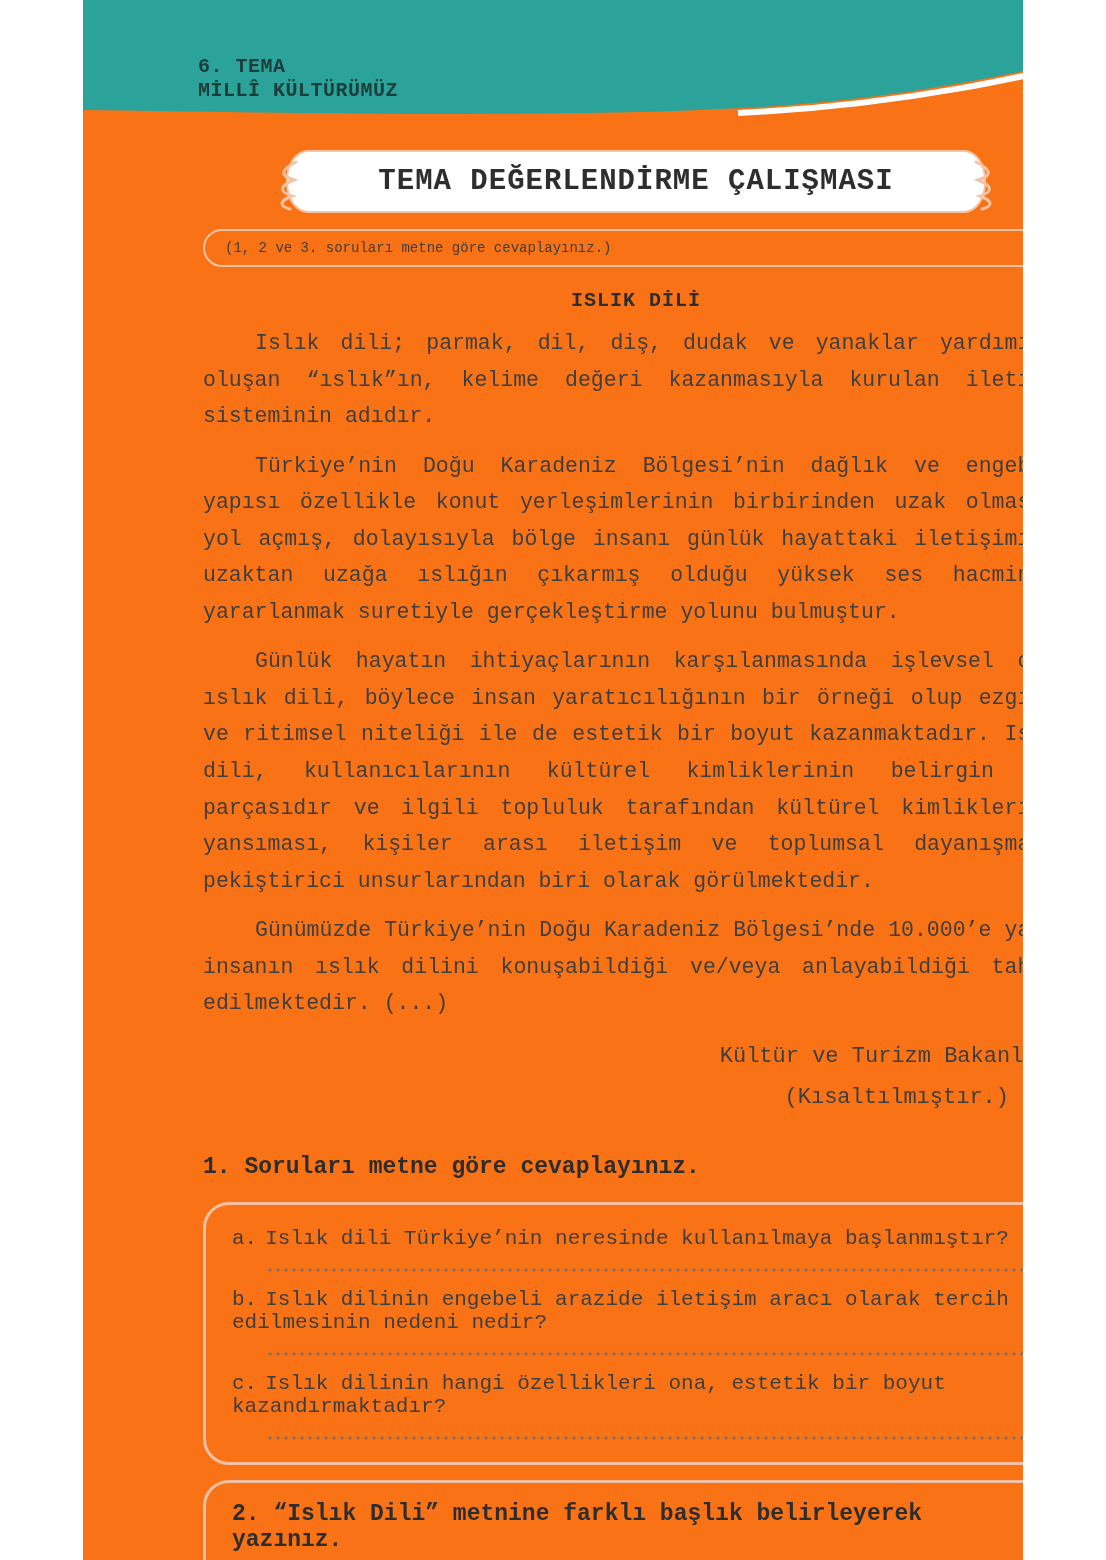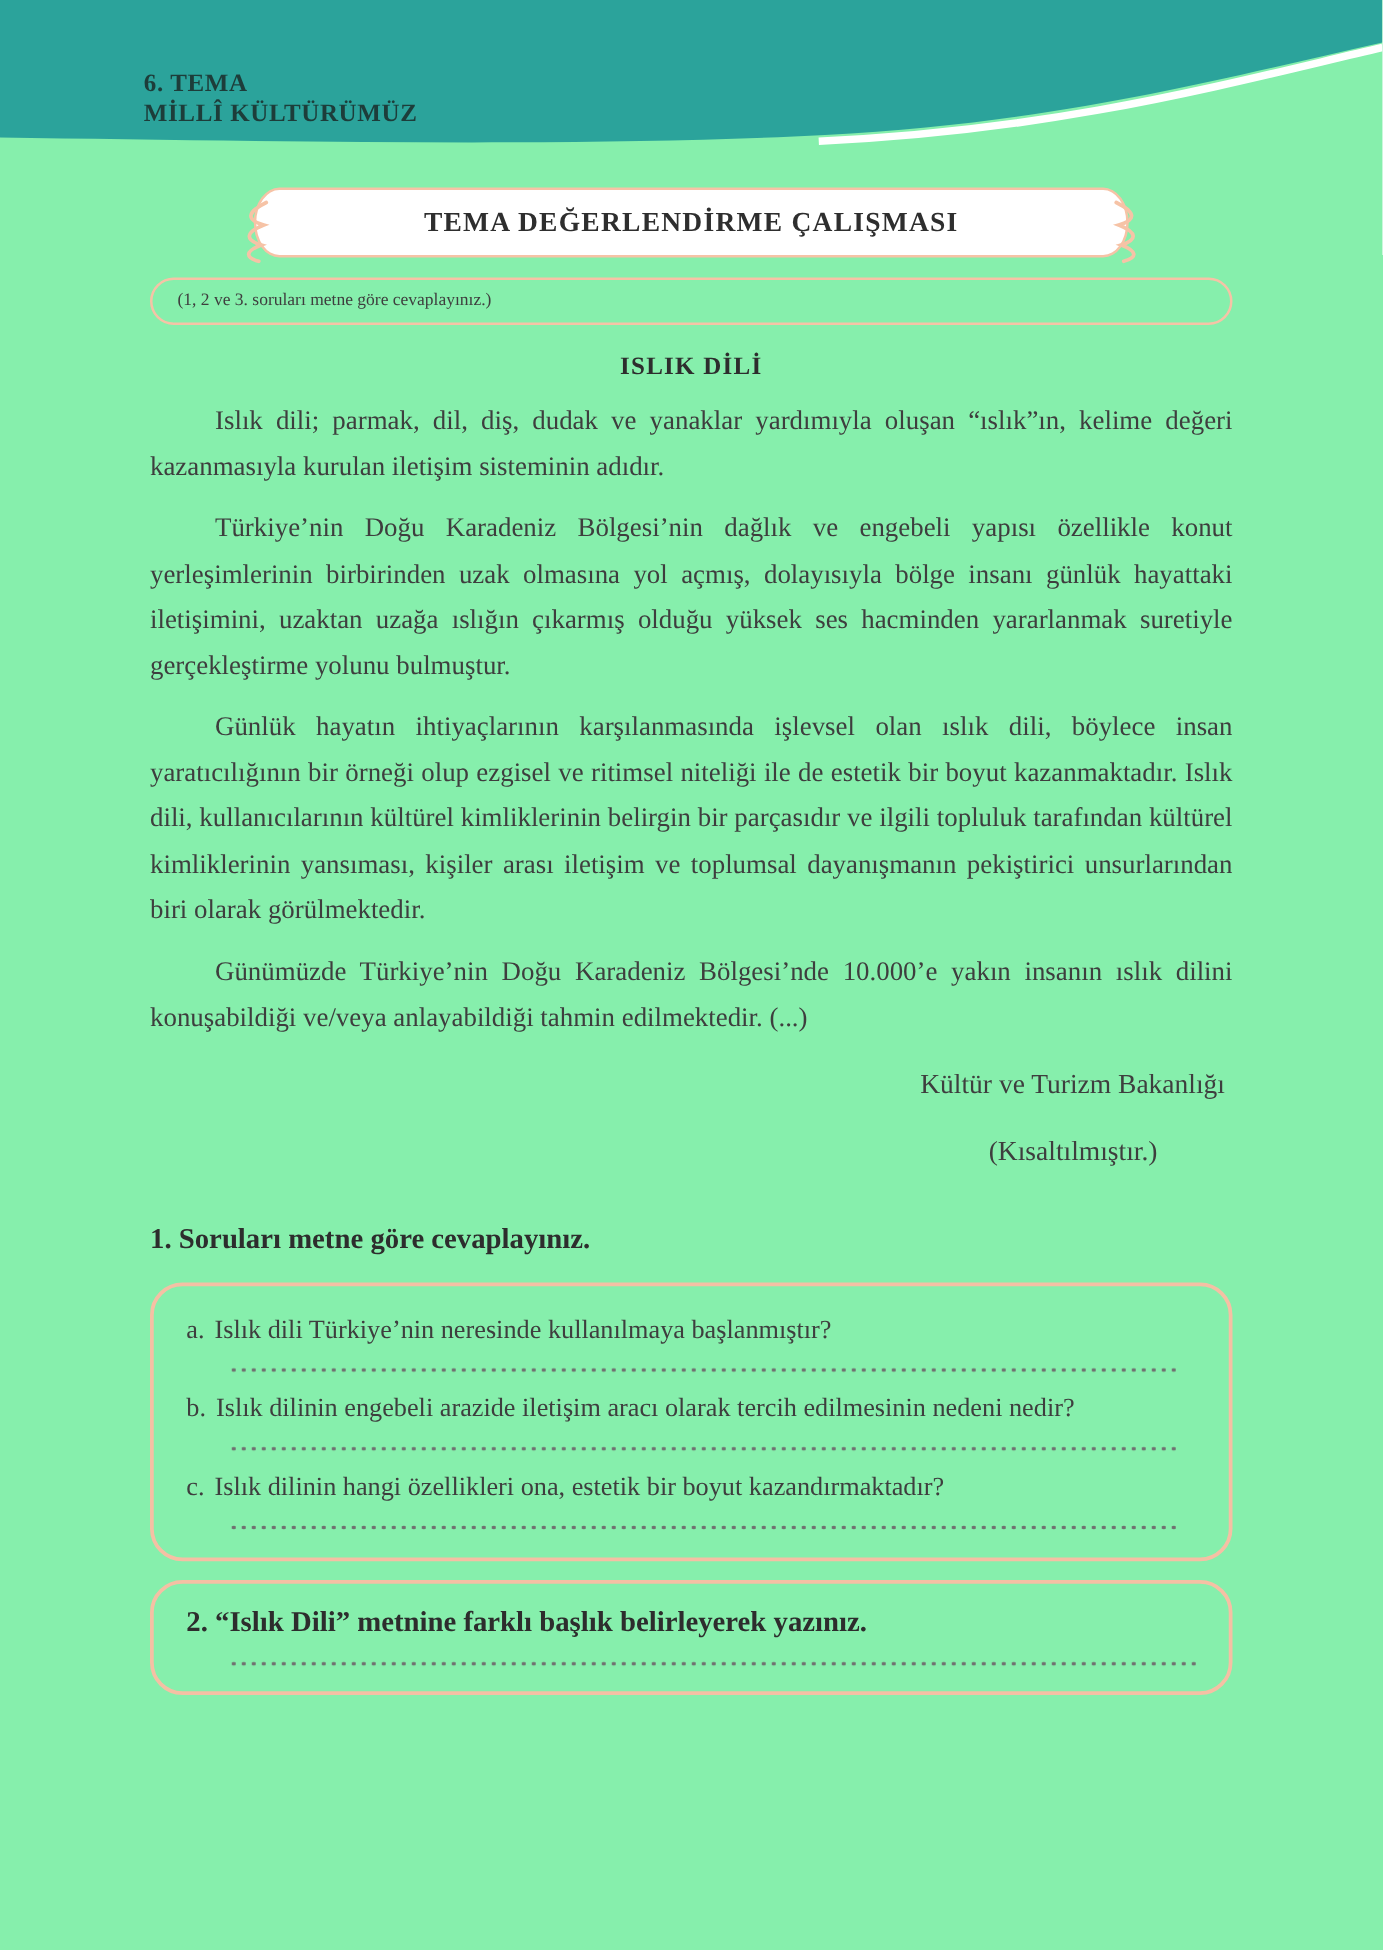--- a/index.html
+++ b/index.html
@@ -1,23 +1,23 @@
 <!DOCTYPE html>
 <html><head>
 <meta charset="utf-8">
 <style>
   * { margin:0; padding:0; box-sizing:border-box; }
   html,body { background:#ffffff; }
   .page {
     position:relative;
-    width:1106px; height:1560px;
+    width:940px; height:1560px;
     margin:0 auto;
-    background:#86efac;
+    background:#f97316;
     overflow:hidden;
-    font-family:Liberation Serif, serif;
+    font-family:Liberation Mono, monospace;
     color:#3e3e3e;
   }
 
   
   .top-band { position:absolute; top:0; left:0; width:1106px; height:120px; }
   .top-band svg { display:block; }
   .tema-label {
     position:absolute; left:115px; top:55px;
     font-size:20px; font-weight:700; line-height:24px;
     color:#1d3d3a; letter-spacing:.5px;
@@ -28,41 +28,41 @@
 
   .banner {
     position:relative;
     width:700px; margin:20px auto 0 auto;
     padding:13px 40px;
     border:2px solid #f6c3a6;
     border-radius:22px / 30px;
     text-align:center;
     background:#fff;
   }
-  .banner h1 { font-size:22px; font-weight:700; color:#2e2e2e; letter-spacing:1px; }
+  .banner h1 { font-size:29px; font-weight:700; color:#2e2e2e; letter-spacing:1px; }
   .squiggle { position:absolute; top:4px; }
   .squiggle.left  { left:-14px; }
   .squiggle.right { right:-14px; transform:scaleX(-1); }
 
   .instruction-box {
     margin-top:16px;
     border:2px solid #f6c3a6;
     border-radius:24px;
     padding:9px 20px;
     font-size:14px; color:#3e3e3e;
   }
 
   .text-title { text-align:center; font-size:20px; font-weight:700; color:#2d2d2d; margin:22px 0 8px 0; letter-spacing:1px; }
 
   .article p {
     font-size:21.5px; line-height:1.7; text-align:justify;
     text-indent:52px; margin:13px 0; color:#3e3e3e;
   }
   .attribution  { text-align:right; font-size:22px; margin-top:22px; padding-right:6px; }
-  .attribution2 { text-align:right; font-size:22px; margin-top:28px; padding-right:60px; }
+  .attribution2 { text-align:right; font-size:22px; margin-top:16px; padding-right:60px; }
 
   .q1-heading { margin-top:44px; font-size:23px; font-weight:700; color:#2d2d2d; }
 
   .answer-box {
     margin-top:22px;
     border:3px solid #f5c0a4;
     border-radius:26px;
     padding:22px 40px 14px 26px;
   }
   .qa-item { font-size:21px; color:#3e3e3e; }

